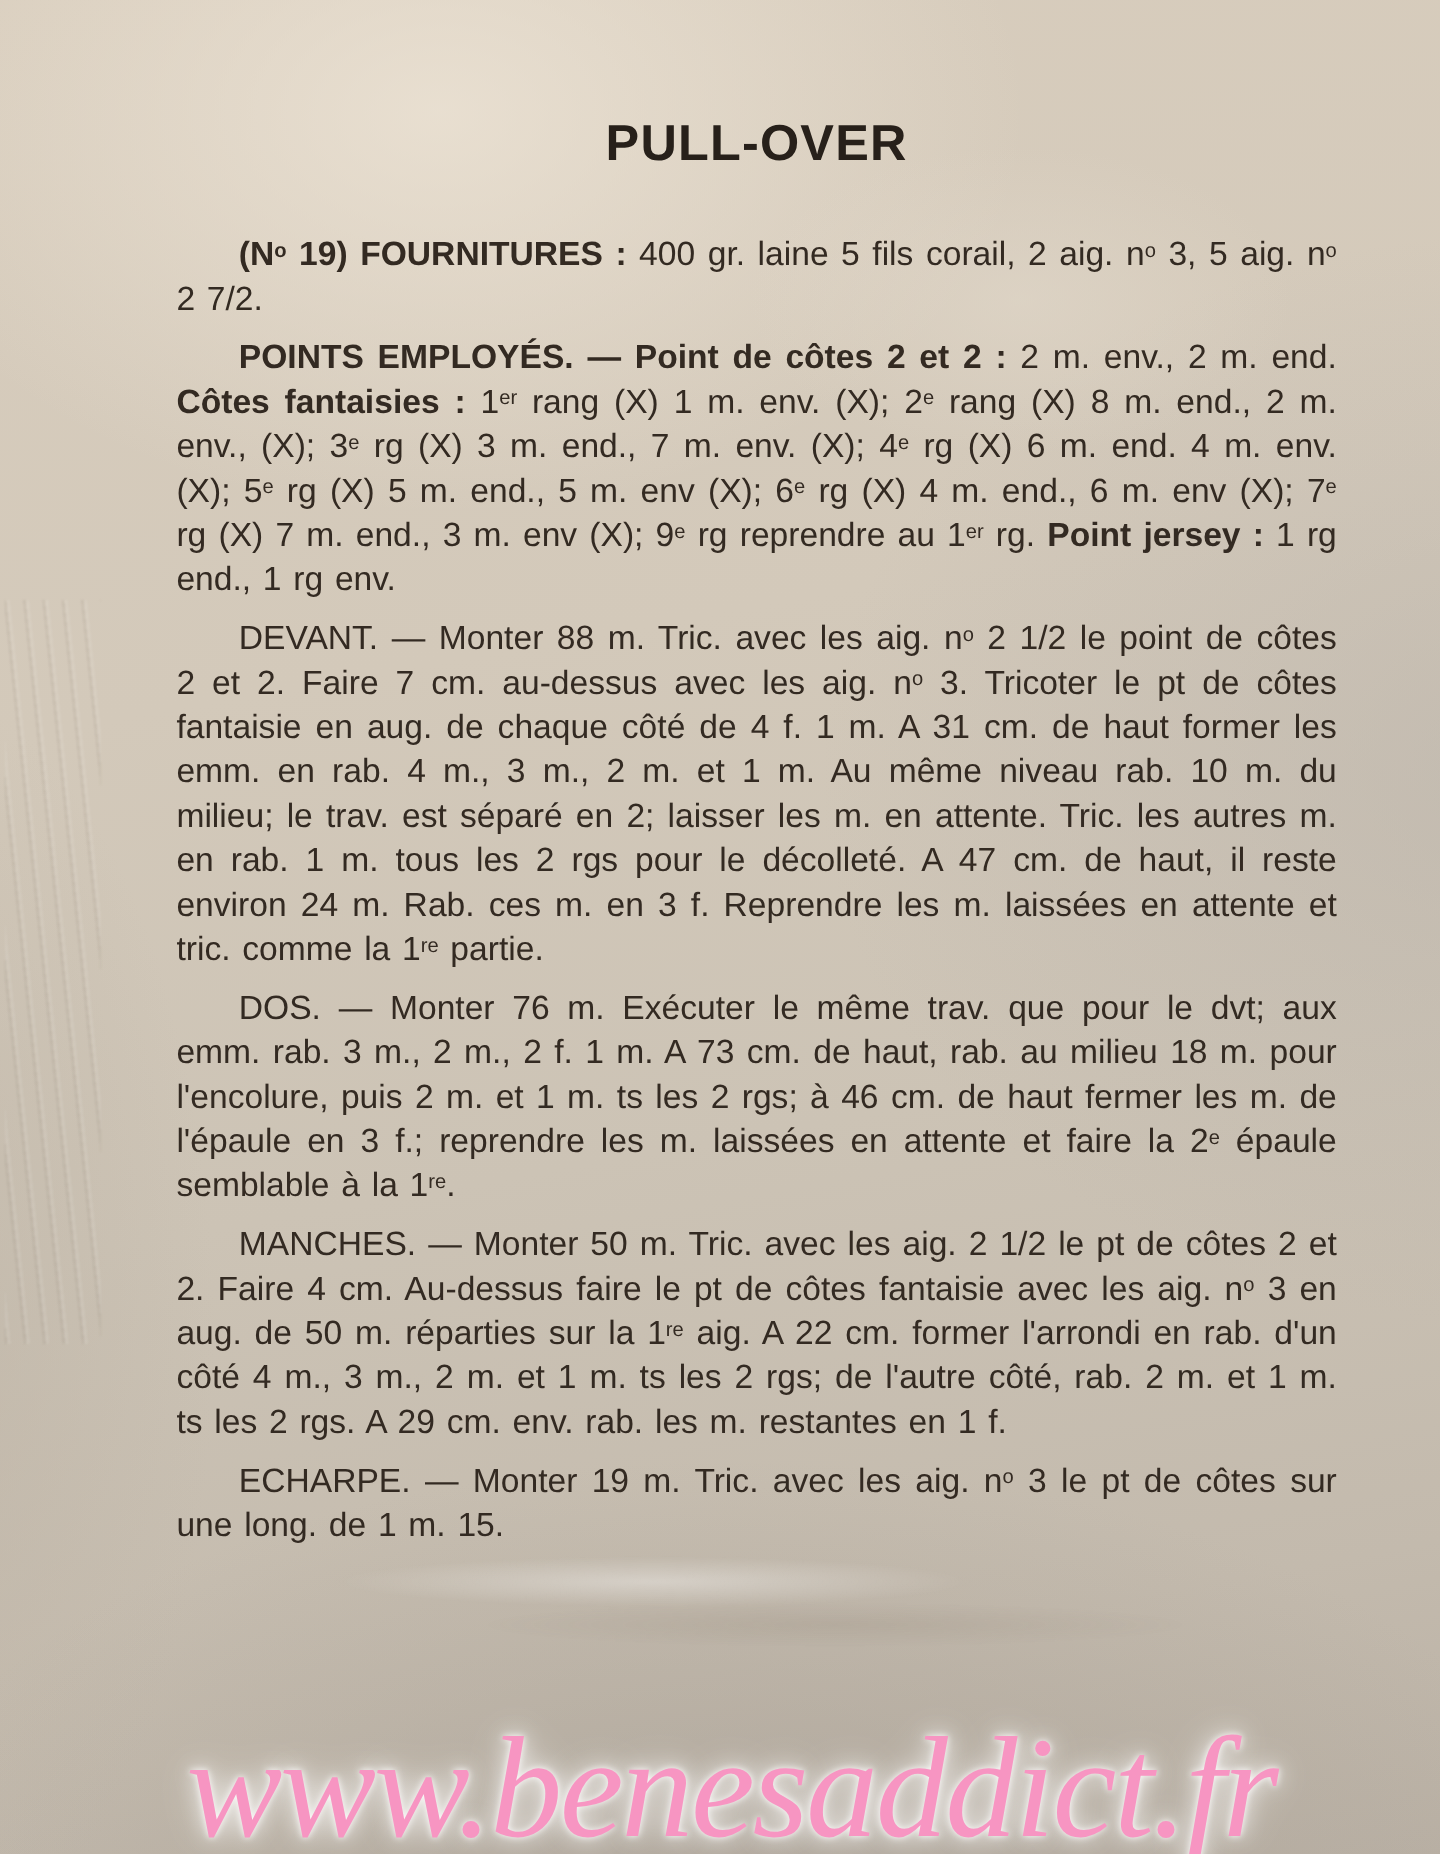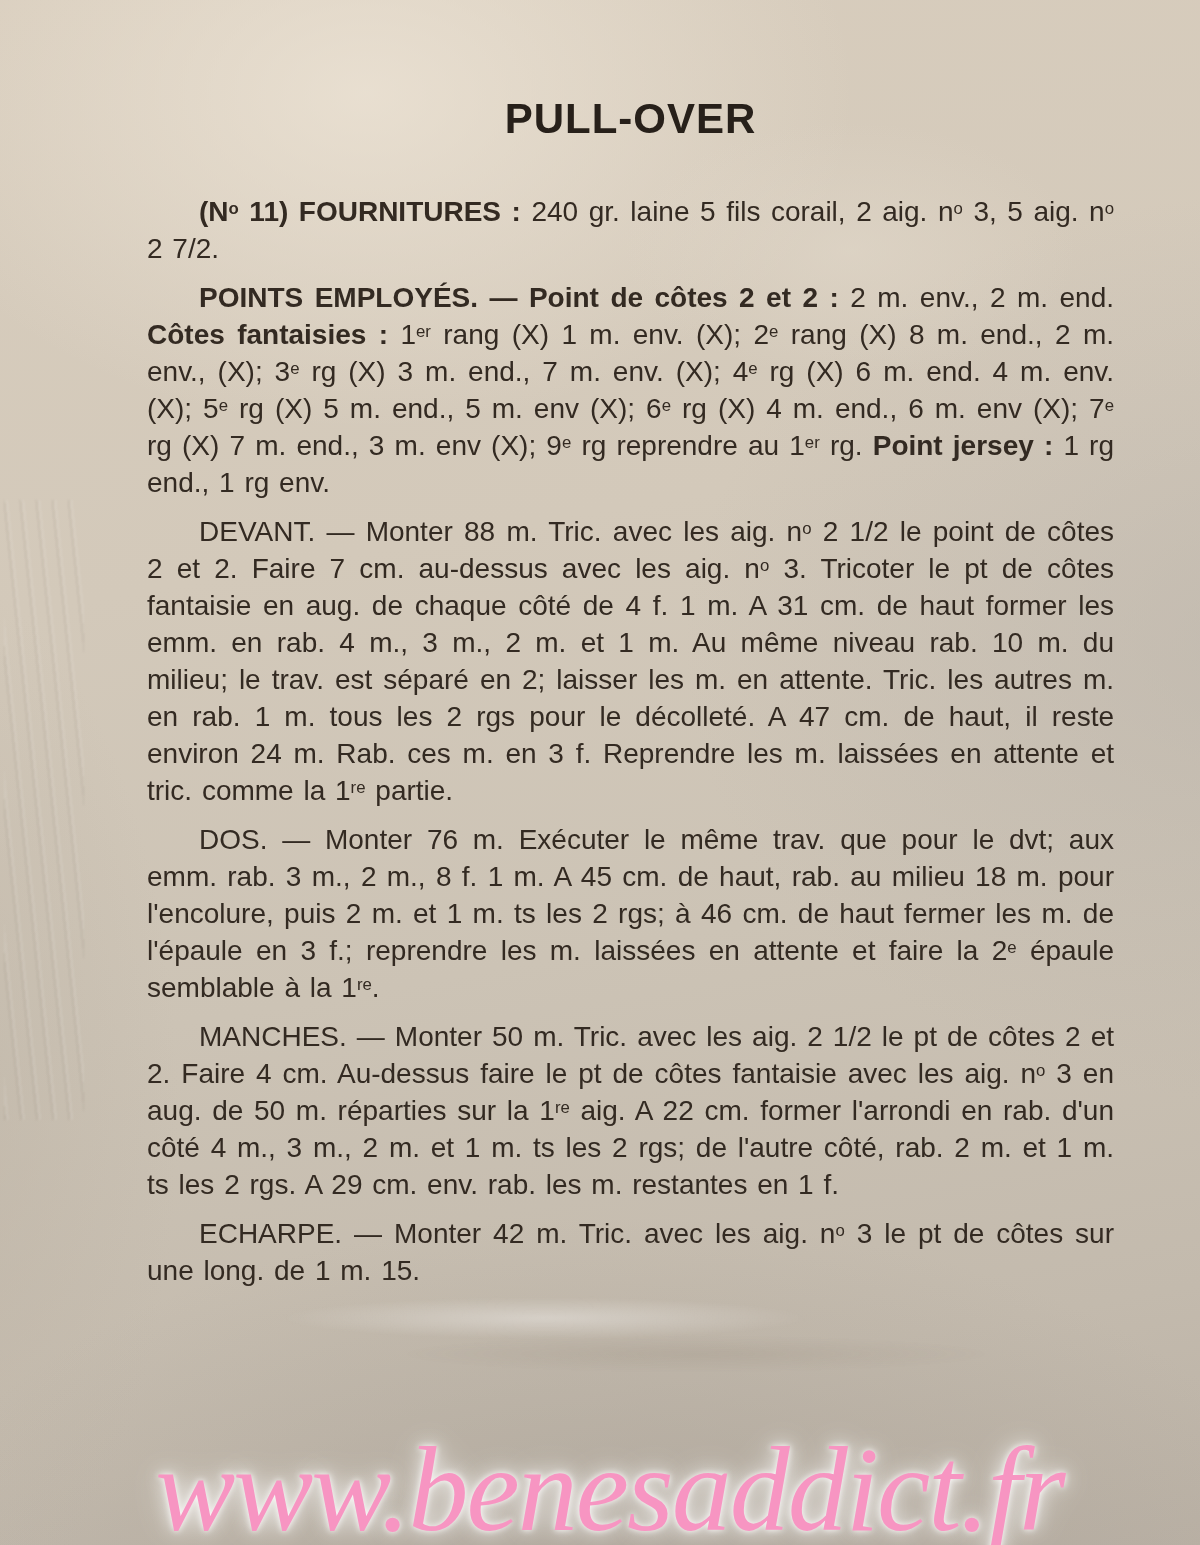--- a/index.html
+++ b/index.html
@@ -100,22 +100,22 @@
 
 <div class="page">
 
   <div class="stain-top"></div>
   <div class="crease-left"></div>
   <div class="crease-bottom"></div>
 
   <div class="content">
     <h1 class="title">PULL-OVER</h1>
 
-    <p class="para"><span class="b">(N</span><sup class="b">o</sup><span class="b"> 11) FOURNITURES : </span><span>240 gr. laine 5 fils corail, 2 aig. n</span><sup>o</sup><span> 3, 5 aig. n</span><sup>o</sup><span> 2 7/2.</span></p>
+    <p class="para"><span class="b">(N</span><sup class="b">o</sup><span class="b"> 19) FOURNITURES : </span><span>400 gr. laine 5 fils corail, 2 aig. n</span><sup>o</sup><span> 3, 5 aig. n</span><sup>o</sup><span> 2 7/2.</span></p>
     <p class="para"><span class="b">POINTS EMPLOYÉS. — Point de côtes 2 et 2 : </span><span>2 m. env., 2 m. end. </span><span class="b">Côtes fantaisies : </span><span>1</span><sup>er</sup><span> rang (X) 1 m. env. (X); 2</span><sup>e</sup><span> rang (X) 8 m. end., 2 m. env., (X); 3</span><sup>e</sup><span> rg (X) 3 m. end., 7 m. env. (X); 4</span><sup>e</sup><span> rg (X) 6 m. end. 4 m. env. (X); 5</span><sup>e</sup><span> rg (X) 5 m. end., 5 m. env (X); 6</span><sup>e</sup><span> rg (X) 4 m. end., 6 m. env (X); 7</span><sup>e</sup><span> rg (X) 7 m. end., 3 m. env (X); 9</span><sup>e</sup><span> rg reprendre au 1</span><sup>er</sup><span> rg. </span><span class="b">Point jersey : </span><span>1 rg end., 1 rg env.</span></p>
     <p class="para"><span>DEVANT. — Monter 88 m. Tric. avec les aig. n</span><sup>o</sup><span> 2 1/2 le point de côtes 2 et 2. Faire 7 cm. au-dessus avec les aig. n</span><sup>o</sup><span> 3. Tricoter le pt de côtes fantaisie en aug. de chaque côté de 4 f. 1 m. A 31 cm. de haut former les emm. en rab. 4 m., 3 m., 2 m. et 1 m. Au même niveau rab. 10 m. du milieu; le trav. est séparé en 2; laisser les m. en attente. Tric. les autres m. en rab. 1 m. tous les 2 rgs pour le décolleté. A 47 cm. de haut, il reste environ 24 m. Rab. ces m. en 3 f. Reprendre les m. laissées en attente et tric. comme la 1</span><sup>re</sup><span> partie.</span></p>
-    <p class="para"><span>DOS. — Monter 76 m. Exécuter le même trav. que pour le dvt; aux emm. rab. 3 m., 2 m., 8 f. 1 m. A 45 cm. de haut, rab. au milieu 18 m. pour l'encolure, puis 2 m. et 1 m. ts les 2 rgs; à 46 cm. de haut fermer les m. de l'épaule en 3 f.; reprendre les m. laissées en attente et faire la 2</span><sup>e</sup><span> épaule semblable à la 1</span><sup>re</sup><span>.</span></p>
+    <p class="para"><span>DOS. — Monter 76 m. Exécuter le même trav. que pour le dvt; aux emm. rab. 3 m., 2 m., 2 f. 1 m. A 73 cm. de haut, rab. au milieu 18 m. pour l'encolure, puis 2 m. et 1 m. ts les 2 rgs; à 46 cm. de haut fermer les m. de l'épaule en 3 f.; reprendre les m. laissées en attente et faire la 2</span><sup>e</sup><span> épaule semblable à la 1</span><sup>re</sup><span>.</span></p>
     <p class="para"><span>MANCHES. — Monter 50 m. Tric. avec les aig. 2 1/2 le pt de côtes 2 et 2. Faire 4 cm. Au-dessus faire le pt de côtes fantaisie avec les aig. n</span><sup>o</sup><span> 3 en aug. de 50 m. réparties sur la 1</span><sup>re</sup><span> aig. A 22 cm. former l'arrondi en rab. d'un côté 4 m., 3 m., 2 m. et 1 m. ts les 2 rgs; de l'autre côté, rab. 2 m. et 1 m. ts les 2 rgs. A 29 cm. env. rab. les m. restantes en 1 f.</span></p>
-    <p class="para"><span>ECHARPE. — Monter 42 m. Tric. avec les aig. n</span><sup>o</sup><span> 3 le pt de côtes sur une long. de 1 m. 15.</span></p>
+    <p class="para"><span>ECHARPE. — Monter 19 m. Tric. avec les aig. n</span><sup>o</sup><span> 3 le pt de côtes sur une long. de 1 m. 15.</span></p>
   </div>
 
   <div class="watermark">www.benesaddict.fr</div>
 </div>
 
 </body></html>

